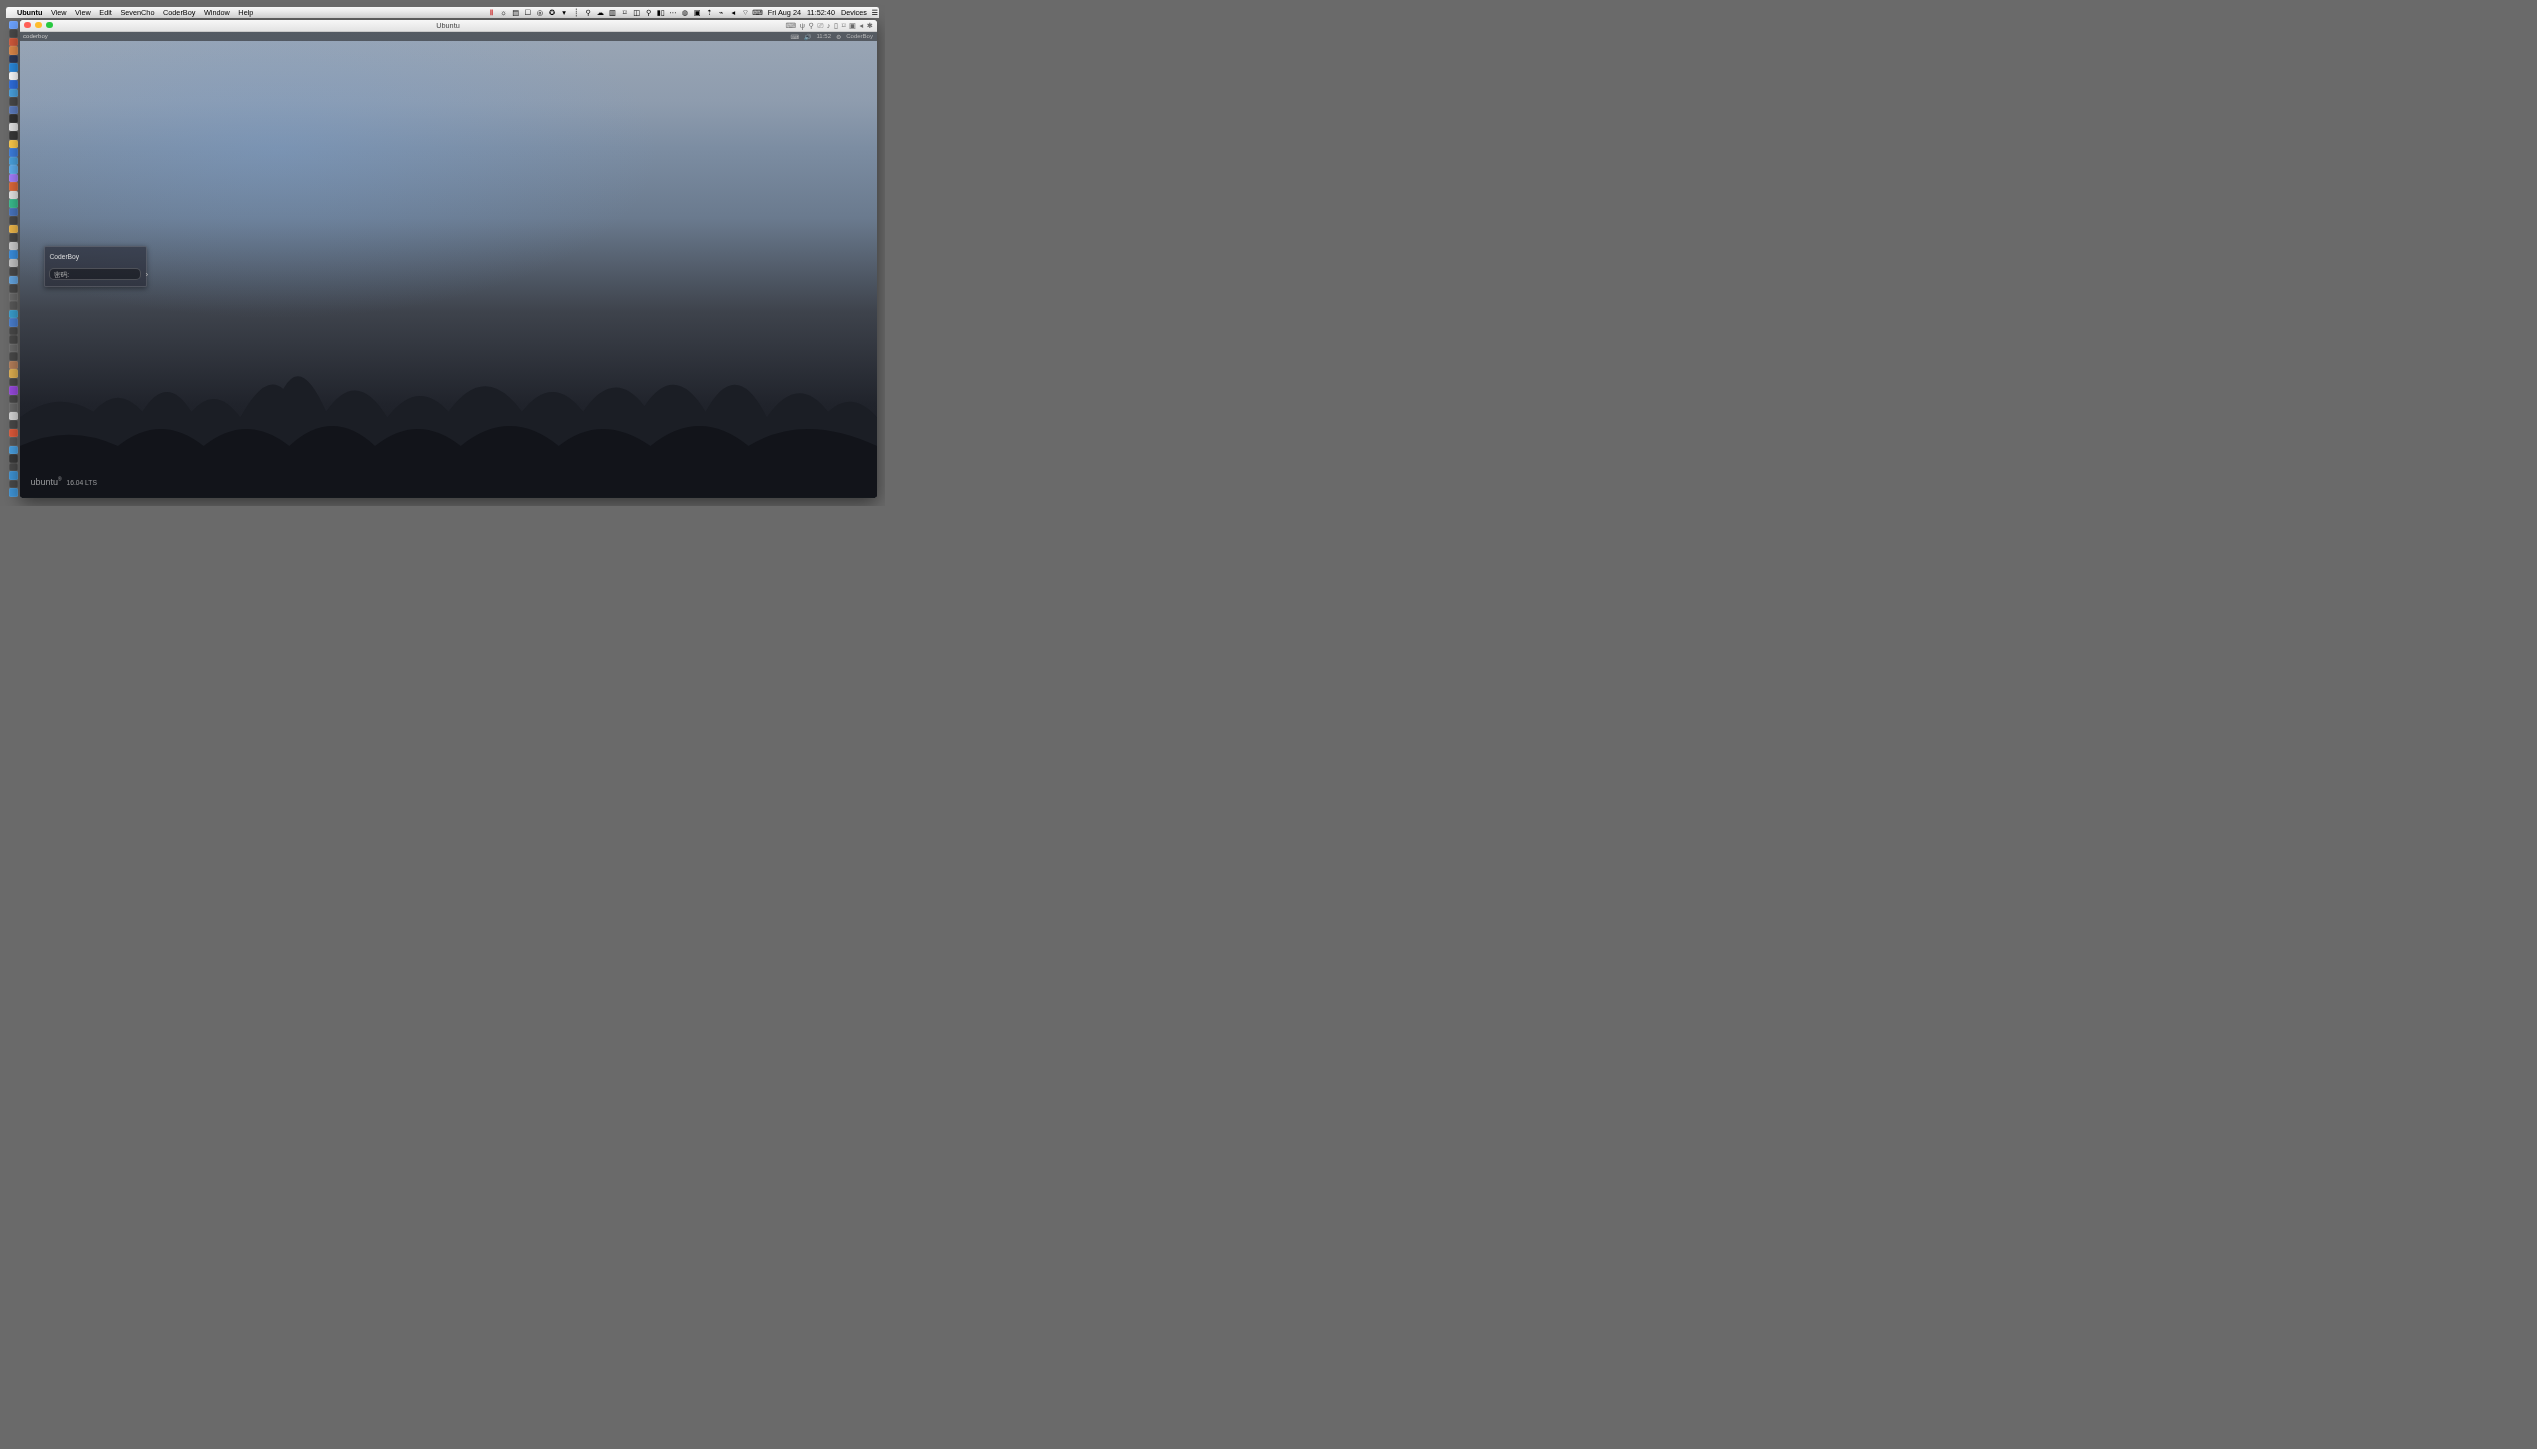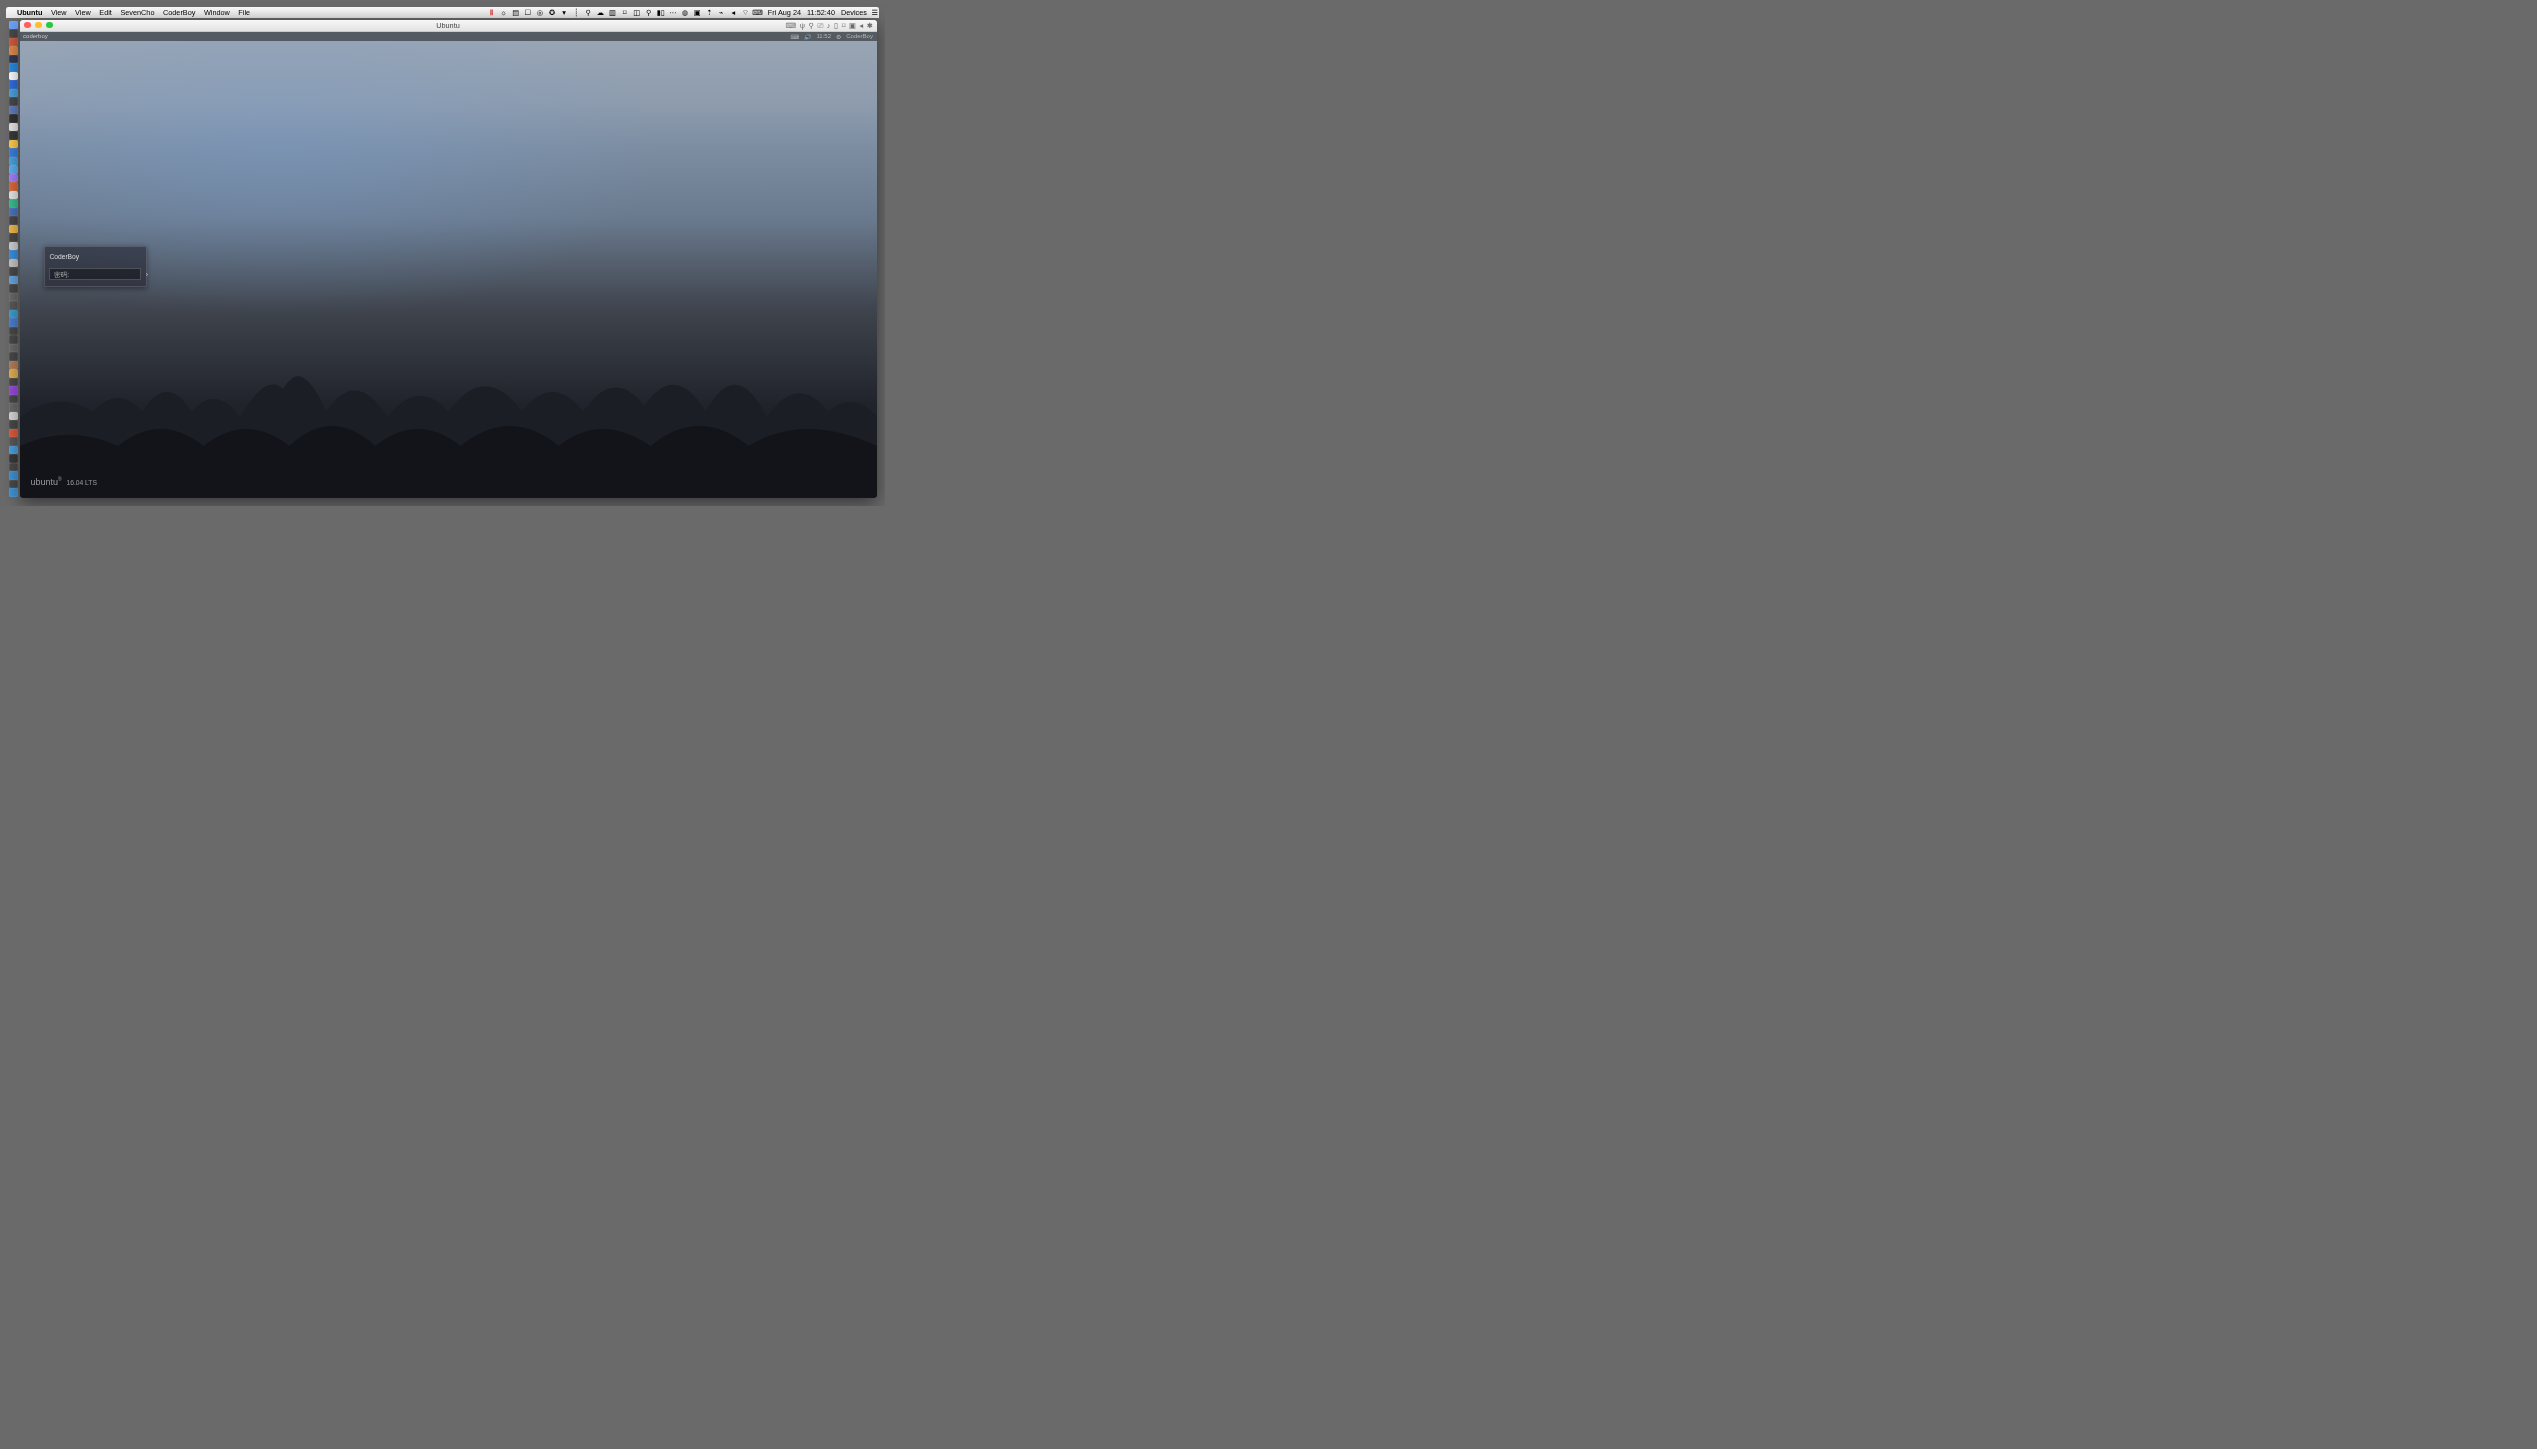--- a/index.html
+++ b/index.html
@@ -33,21 +33,21 @@
   overflow:hidden;
 }
 .ubuntu-topbar { position:absolute; top:0; left:0; right:0; height:9.7px; background:rgba(30,30,30,.55); display:flex; align-items:center; padding:0 3.6px; font-size:6px; color:#c8c8c8; }
 .ubuntu-topbar .left { }
 .ubuntu-topbar .right { margin-left:auto; display:flex; align-items:center; gap:4.9px; }
 .ubuntu-topbar .ic { opacity:.8; }
 
 
 .login-box { position:absolute; left:24px; top:214px; width:103px; background:rgba(30,30,40,.55); border:0.6px solid rgba(255,255,255,.15); border-radius:1.8px; padding:4.9px 4.9px 6px; box-shadow:0 1.2px 4.9px rgba(0,0,0,.4); }
 .login-box .uname { font-size:6.7px; color:#ddd; margin-bottom:8.5px; margin-top:1.2px; }
-.login-box .pw-row { display:flex; align-items:center; border:0.6px solid rgba(255,255,255,.2); background:rgba(0,0,0,.35); border-radius:0; height:12px; }
+.login-box .pw-row { display:flex; align-items:center; border:0.6px solid rgba(255,255,255,.2); background:rgba(0,0,0,.35); border-radius:5px; height:12px; }
 .login-box input { flex:1; background:transparent; border:0; outline:0; color:#ddd; font-size:6.7px; padding:0 3.6px; }
 .login-box input::placeholder { color:#aaa; }
 .login-box .arrow { width:11px; text-align:center; color:#bbb; font-size:8px; cursor:pointer; }
 
 
 .brand { position:absolute; left:11px; bottom:11px; color:rgba(255,255,255,.55); font-size:9px; display:flex; align-items:baseline; gap:4.9px; }
 .brand .logo { font-weight:300; }
 .brand .logo sup { font-size:4.9px; }
 .brand .ver { font-size:6.7px; }
 
@@ -64,21 +64,21 @@
 
 <div class="mac-menubar">
   <span class="apple"></span>
   <span class="menu-item bold">Ubuntu</span>
   <span class="menu-item">View</span>
   <span class="menu-item">View</span>
   <span class="menu-item">Edit</span>
   <span class="menu-item">SevenCho</span>
   <span class="menu-item">CoderBoy</span>
   <span class="menu-item">Window</span>
-  <span class="menu-item">File</span>
+  <span class="menu-item">Help</span>
   <div class="right">
     <span class="ic" style="color:#d93a3a;font-weight:bold;">Ⅱ</span>
     <span class="ic">☼</span>
     <span class="ic">▤</span>
     <span class="ic">☐</span>
     <span class="ic">◎</span>
     <span class="ic">✪</span>
     <span class="ic">▾</span>
     <span class="ic">┊</span>
     <span class="ic">⚲</span>

